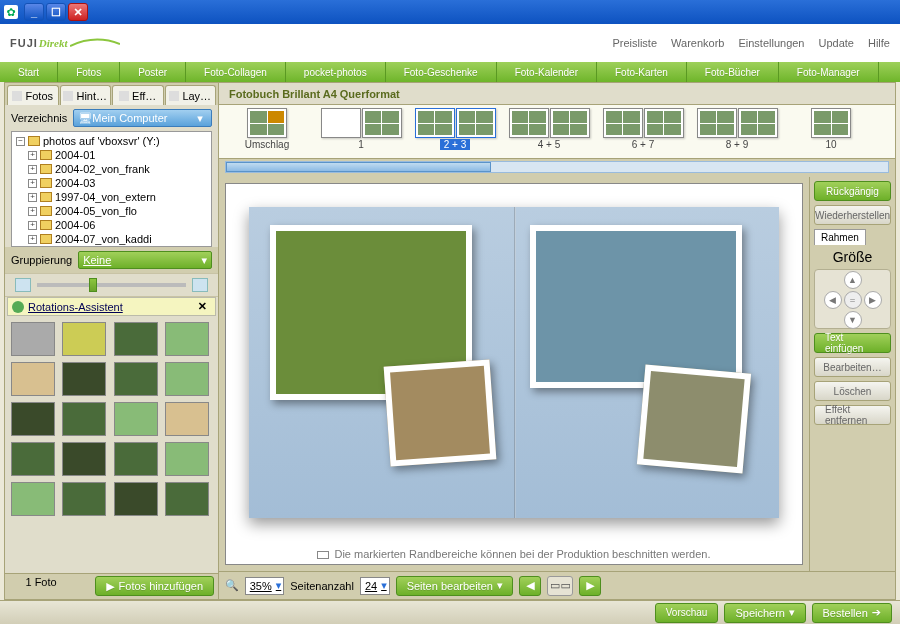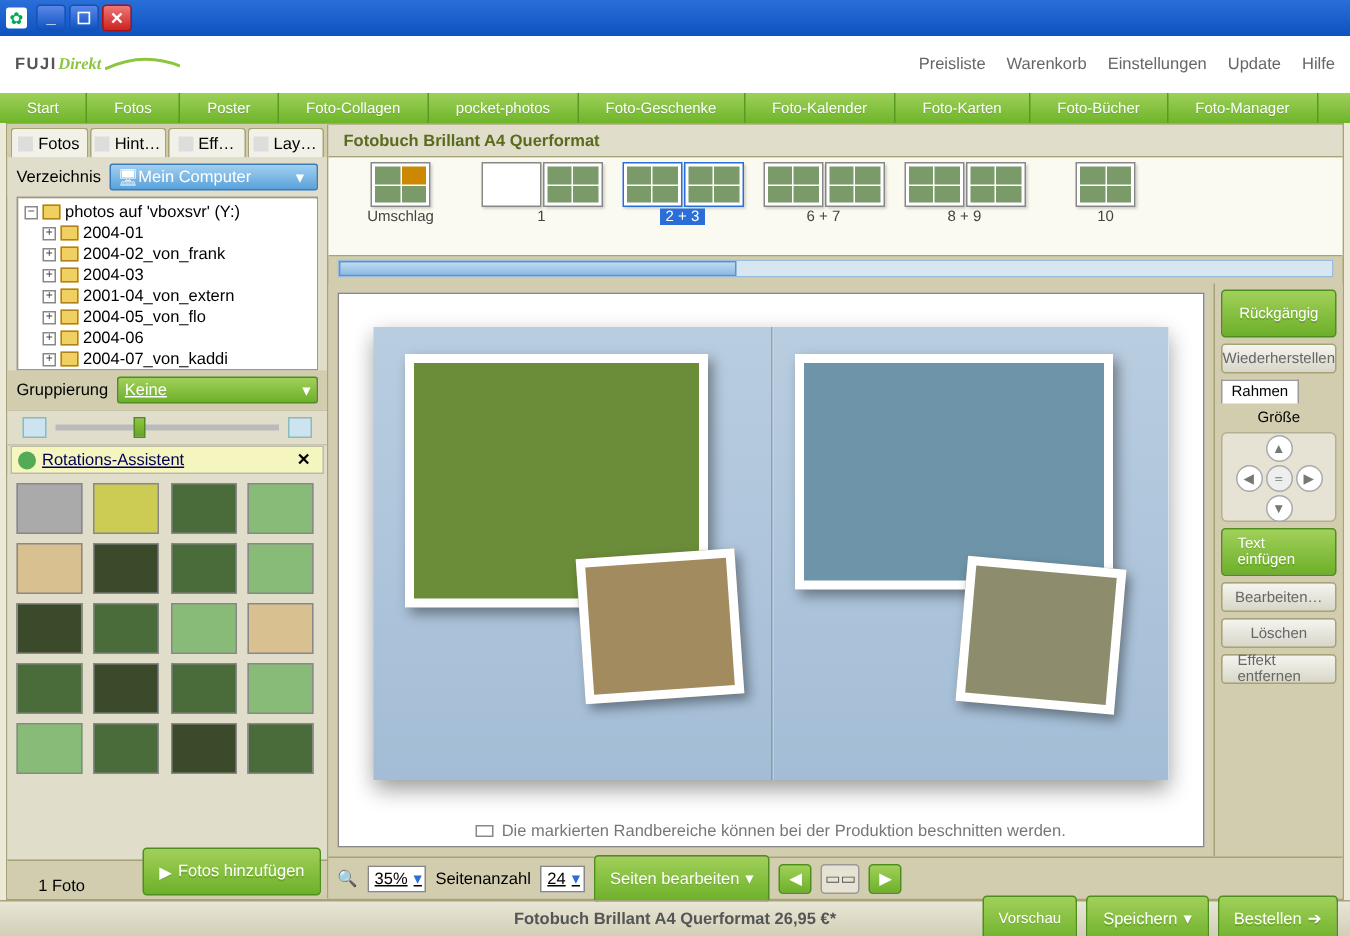--- a/index.html
+++ b/index.html
@@ -52,28 +52,28 @@
 .rotations .rlabel{flex:1;text-decoration:underline;color:#005;cursor:pointer;}
 .rotations .rclose{font-weight:bold;cursor:pointer;padding:0 4px;}
 .thumbgrid { flex:1; overflow:auto; background:#e0ddcb; padding:6px; display:grid; grid-template-columns:repeat(4,1fr); gap:6px 4px; align-content:start;}
 .thumb { width:44px; height:34px; border:1px solid #888; background:#6a8a5a; position:relative;}
 .thumb.t0{background:#aaa;}
 .thumb.t1{background:#cc5;}
 .thumb.t2{background:#4a6b3a;}
 .thumb.t3{background:#8b7;}
 .thumb.t4{background:#d8c090;}
 .thumb.t5{background:#3a4a2a;}
-.leftfoot { height:26px; background:#d1cdae; display:flex;align-items:flex-end;padding:2px 4px;gap:22px;border-top:1px solid #a7a378;}
-.green-btn { height:32px; padding:0 10px; background:linear-gradient(#a1d05a,#6db029); border:1px solid #4e8e1e;color:#fff;display:flex;align-items:center;gap:4px;border-radius:3px;cursor:pointer;font-size:10px;text-shadow:0 1px 0 rgba(0,0,0,.15);}
+.leftfoot { height:26px; background:#d1cdae; display:flex;align-items:flex-start;padding:2px 4px;gap:22px;border-top:1px solid #a7a378;}
+.green-btn { height:20px; padding:0 10px; background:linear-gradient(#a1d05a,#6db029); border:1px solid #4e8e1e;color:#fff;display:flex;align-items:center;gap:4px;border-radius:3px;cursor:pointer;font-size:10px;text-shadow:0 1px 0 rgba(0,0,0,.15);}
 .gray-btn { height:20px; padding:0 10px; background:linear-gradient(#f5f5f0,#d8d6c8); border:1px solid #a7a378;color:#666;display:flex;align-items:center;justify-content:center;border-radius:3px;cursor:pointer;font-size:10px;}
 
 
 .rightarea { flex:1; display:flex; flex-direction:column; }
 .book-title { height:22px; padding:0 10px; display:flex;align-items:center;font-weight:bold;color:#5a6b1e;background:#e0ddcb;border-bottom:1px solid #a7a378;}
-.spreadstrip { height:66px; background:#fafaf0; border-bottom:1px solid #a7a378; padding:3px 6px 0; display:flex; gap:10px; overflow:hidden;}
+.spreadstrip { height:54px; background:#fafaf0; border-bottom:1px solid #a7a378; padding:3px 6px 0; display:flex; gap:10px; overflow:hidden;}
 .spread { flex:0 0 84px; display:flex;flex-direction:column;align-items:center;gap:1px;cursor:pointer;}
 .spread .sp-pages{display:flex;gap:1px;}
 .spread .sp-page{width:40px;height:30px;background:#fff;border:1px solid #888;box-shadow:1px 1px 2px rgba(0,0,0,.2);display:grid;grid-template-columns:1fr 1fr;gap:1px;padding:2px;}
 .spread .sp-page>i{background:#7a9a6a;}
 .spread .sp-label{font-size:10px;color:#444;}
 .spread.sel .sp-page{border-color:#2a6fd8;}
 .spread.sel .sp-label{background:#2a6fd8;color:#fff;padding:0 4px;}
 .hscroll{height:12px;background:#d8e6f2;margin:2px 6px 4px;border:1px solid #9bd;position:relative;}
 .hscroll .hthumb{position:absolute;left:0;width:40%;top:0;bottom:0;background:linear-gradient(#c0dbf0,#8cbae5);border:1px solid #5a93c9;}
 
@@ -196,21 +196,21 @@
           <span>2004-02_von_frank</span>
         </div>
       <div class="tree-item">
           <span class="exp">+</span>
           <span class="fld"></span>
           <span>2004-03</span>
         </div>
       <div class="tree-item">
           <span class="exp">+</span>
           <span class="fld"></span>
-          <span>2001-04_von_extern</span>
+          <span>1997-04_von_extern</span>
         </div>
       <div class="tree-item">
           <span class="exp">+</span>
           <span class="fld"></span>
           <span>2004-05_von_flo</span>
         </div>
       <div class="tree-item">
           <span class="exp">+</span>
           <span class="fld"></span>
           <span>2004-06</span>
@@ -310,20 +310,37 @@
               <i></i>
             </div>
             <div class="sp-page">
               <i></i>
               <i></i>
               <i></i>
               <i></i>
             </div>
           </div>
         <span class="sp-label">2 + 3</span>
+      </div>
+      <div class="spread">
+        <div class="sp-pages">
+            <div class="sp-page">
+              <i></i>
+              <i></i>
+              <i></i>
+              <i></i>
+            </div>
+            <div class="sp-page">
+              <i></i>
+              <i></i>
+              <i></i>
+              <i></i>
+            </div>
+          </div>
+        <span class="sp-label">4 + 5</span>
       </div>
       <div class="spread">
         <div class="sp-pages">
             <div class="sp-page">
               <i></i>
               <i></i>
               <i></i>
               <i></i>
             </div>
             <div class="sp-page">
@@ -377,21 +394,21 @@
             <div class="photo ph3"></div>
             <div class="photo ph4"></div>
           </div>
           <div class="cropnote"><span class="cbox"></span><span>Die markierten Randbereiche können bei der Produktion beschnitten werden.</span></div>
         </div>
       </div>
       <div class="sidebar">
         <div class="green-btn" style="justify-content:center">Rückgängig</div>
         <div class="gray-btn">Wiederherstellen</div>
         <div class="rahmen-tab">Rahmen</div>
-        <div style="text-align:center;font-size:10px">Größe</div>
+        <div style="text-align:center;font-size:14px">Größe</div>
         <div class="sizepad">
           <div style="width:100%;display:flex;justify-content:center">
               <div class="arrow">▲</div>
             </div>
           <div class="arrow">◀</div>
           <div class="arrow" style="background:#eee">＝</div>
           <div class="arrow">▶</div>
           <div style="width:100%;display:flex;justify-content:center">
               <div class="arrow">▼</div>
             </div>
@@ -419,21 +436,20 @@
           <span>▾</span>
         </div>
       <div class="sq-green">◀</div>
       <div class="booknav">▭▭</div>
       <div class="sq-green">▶</div>
     </div>
   </div>
 </div>
 
 <div class="footer">
-  <div class="price">Fotobuch Brillant A4 Querformat 26,95 €*</div>
   <div class="fspacer"></div>
   <div class="green-btn">Vorschau</div>
   <div class="green-btn">
       <span>Speichern</span>
       <span>▾</span>
     </div>
   <div class="green-btn">
       <span>Bestellen</span>
       <span>➔</span>
     </div>

